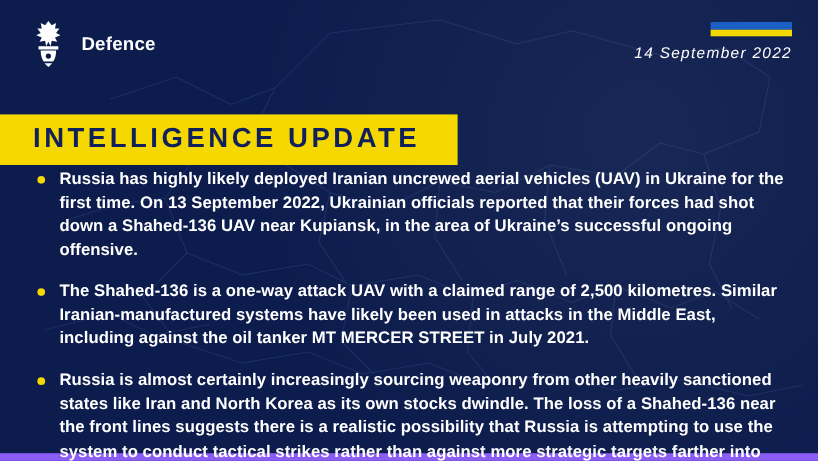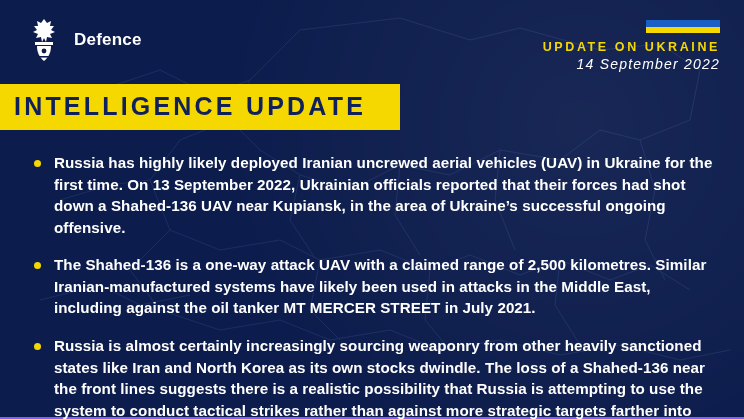--- a/index.html
+++ b/index.html
@@ -24,21 +24,21 @@
     height: 419px;
     opacity: 0.35;
     pointer-events: none;
   }
 
   .page {
     position: absolute;
     top: 0; left: 0;
     width: 744px;
     height: 419px;
-    border-bottom: 2px solid #8b5cf6;
+    border-bottom: 7px solid #8b5cf6;
   }
 
   
   .header {
     position: relative;
     height: 92px;
     padding: 18px 22px 0 26px;
   }
 
   .brand {
@@ -92,24 +92,24 @@
     color: #ffffff;
     font-size: 14px;
     font-style: italic;
     letter-spacing: 1.2px;
   }
 
   
   .title-banner {
     position: absolute;
     left: 0;
-    top: 84px;
+    top: 104px;
     background: #f5d800;
     color: #10205a;
-    padding: 9px 34px 9px 14px;
+    padding: 9px 34px 9px 30px;
     font-size: 25px;
     font-weight: bold;
     letter-spacing: 3.2px;
     line-height: 1.1;
   }
 
   
   .content {
     position: absolute;
     left: 0;
@@ -190,21 +190,20 @@
       <div class="brand-text">
         <div class="line1">Defence</div>
       </div>
     </div>
 
     <div class="header-right">
       <div class="flag">
         <div class="blue"></div>
         <div class="yellow"></div>
       </div>
-      <div class="update-label">UPDATE ON UKRAINE</div>
       <div class="update-date">14 September 2022</div>
     </div>
   </div>
 
   <div class="title-banner">INTELLIGENCE UPDATE</div>
 
   <div class="content">
     <div class="bullet">
       <div class="dot"></div>
       <div class="bullet-text">Russia has highly likely deployed Iranian uncrewed aerial vehicles (UAV) in Ukraine for the first time. On 13 September 2022, Ukrainian officials reported that their forces had shot down a Shahed-136 UAV near Kupiansk, in the area of Ukraine’s successful ongoing offensive.</div>

